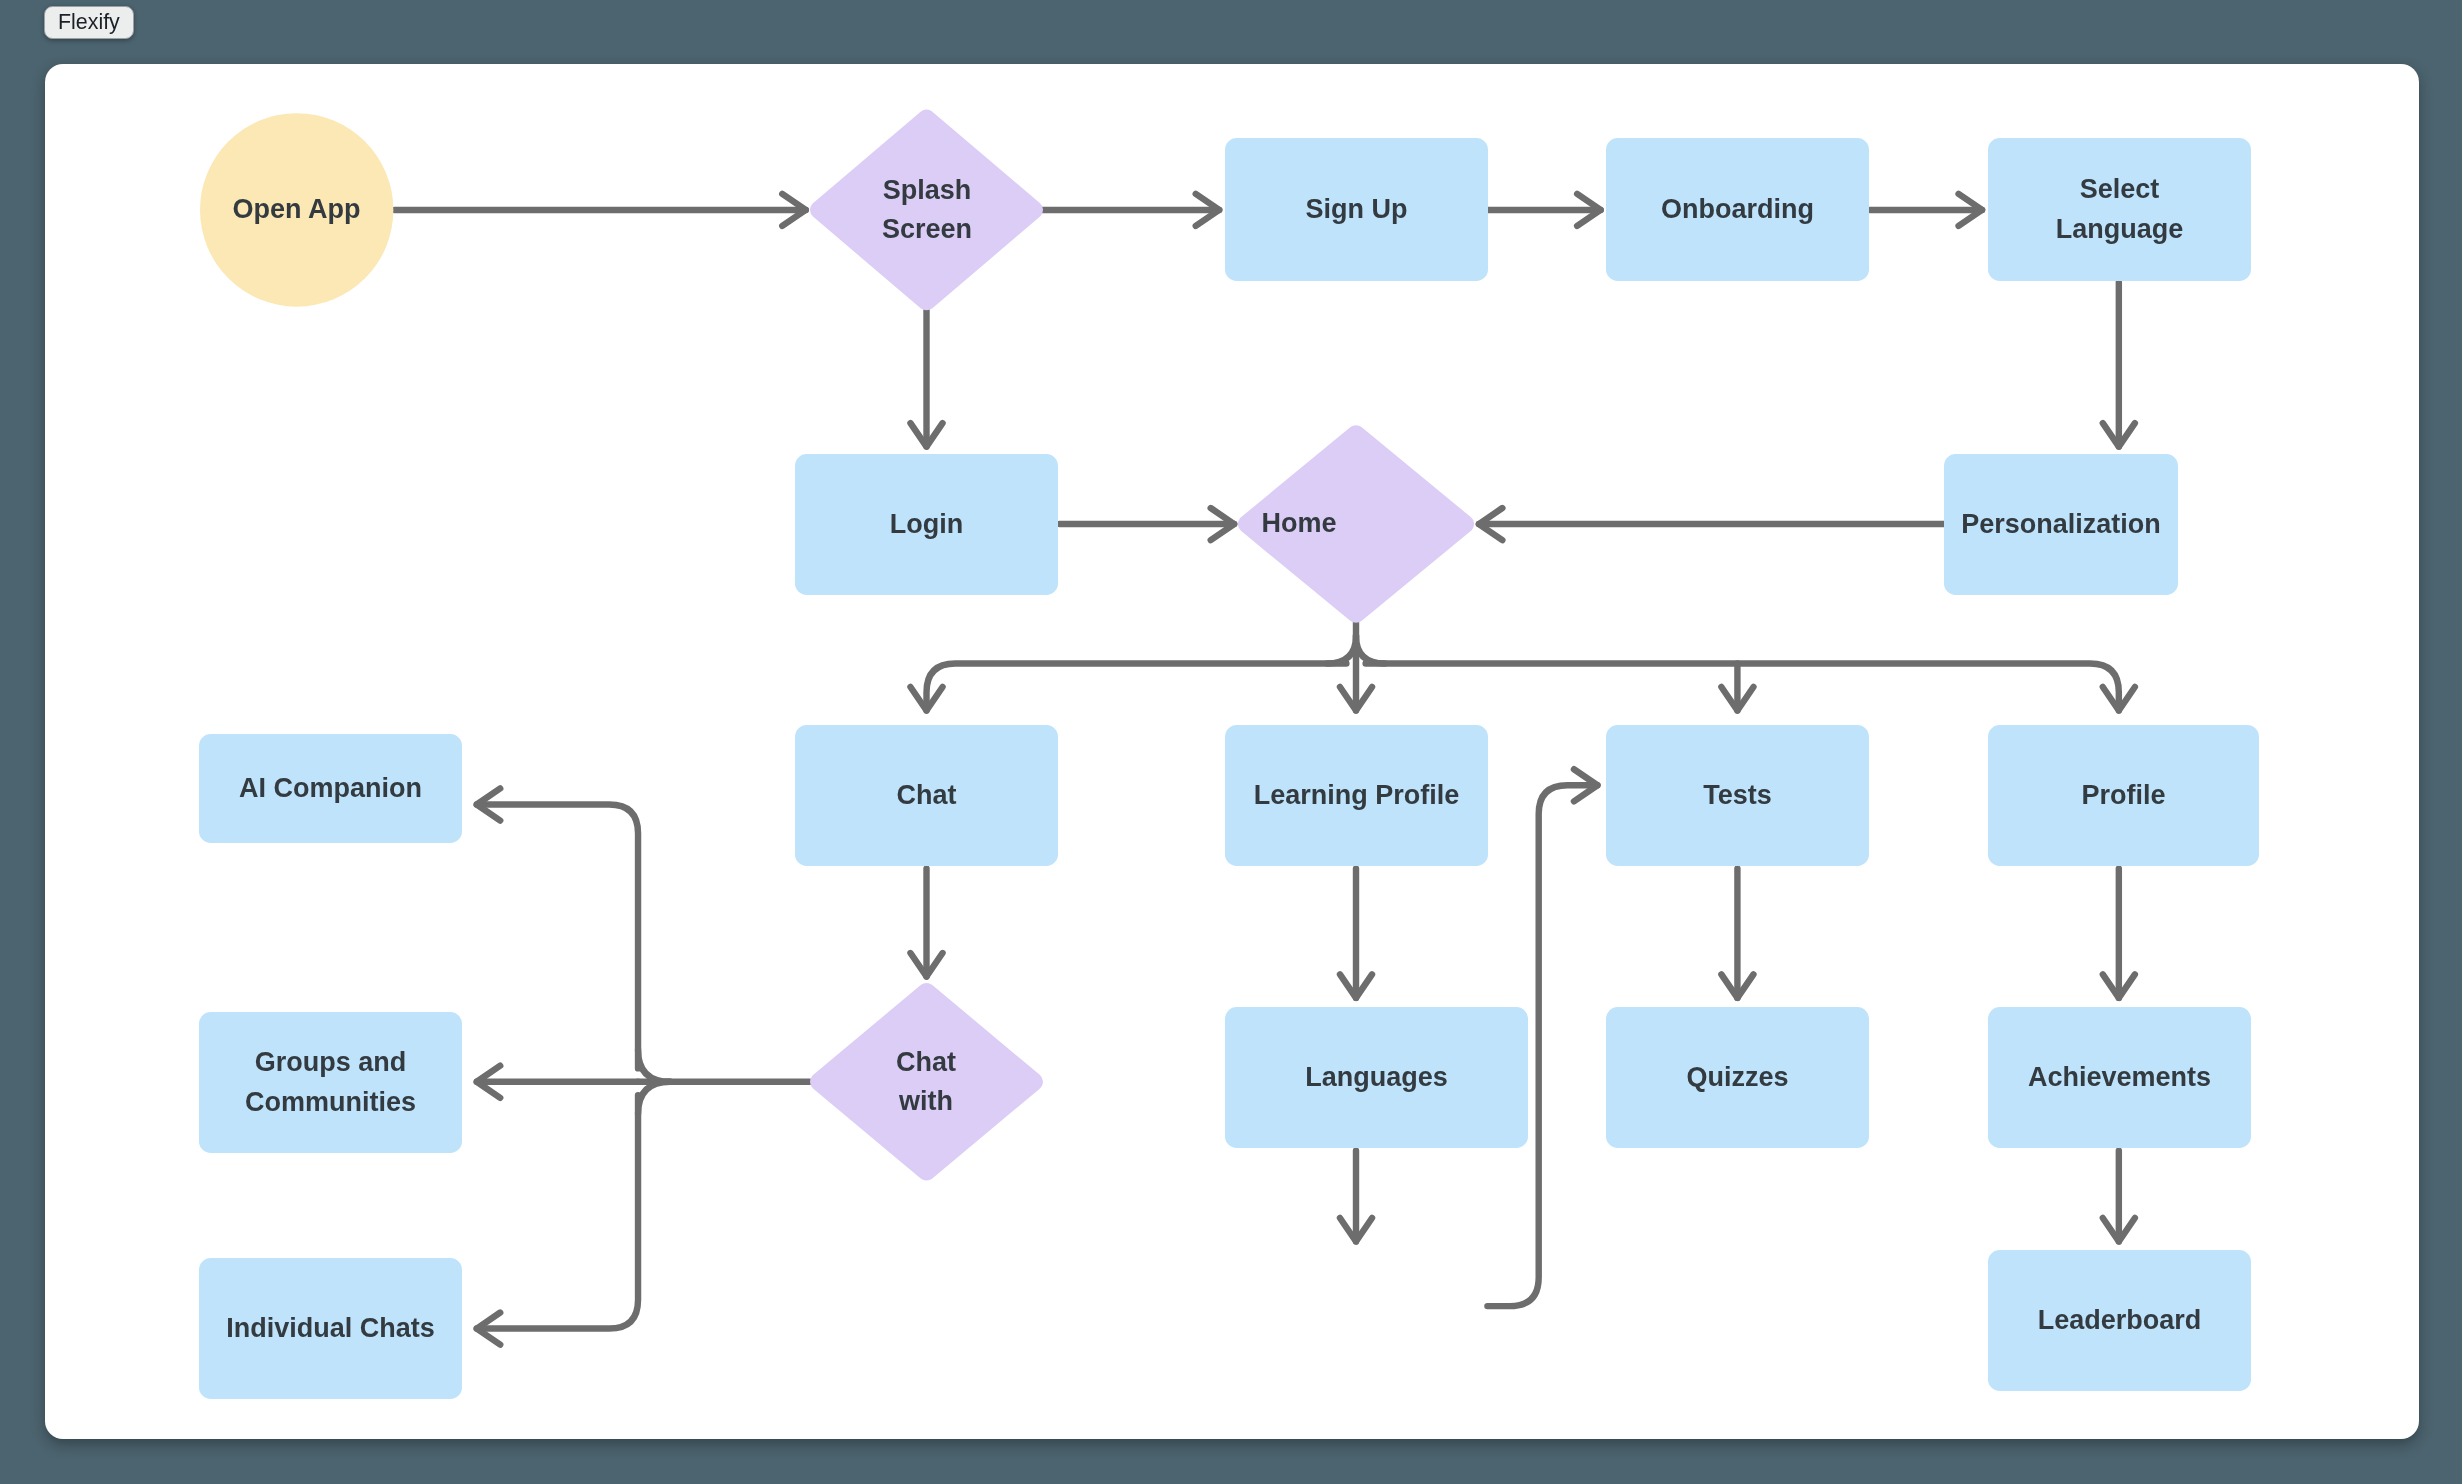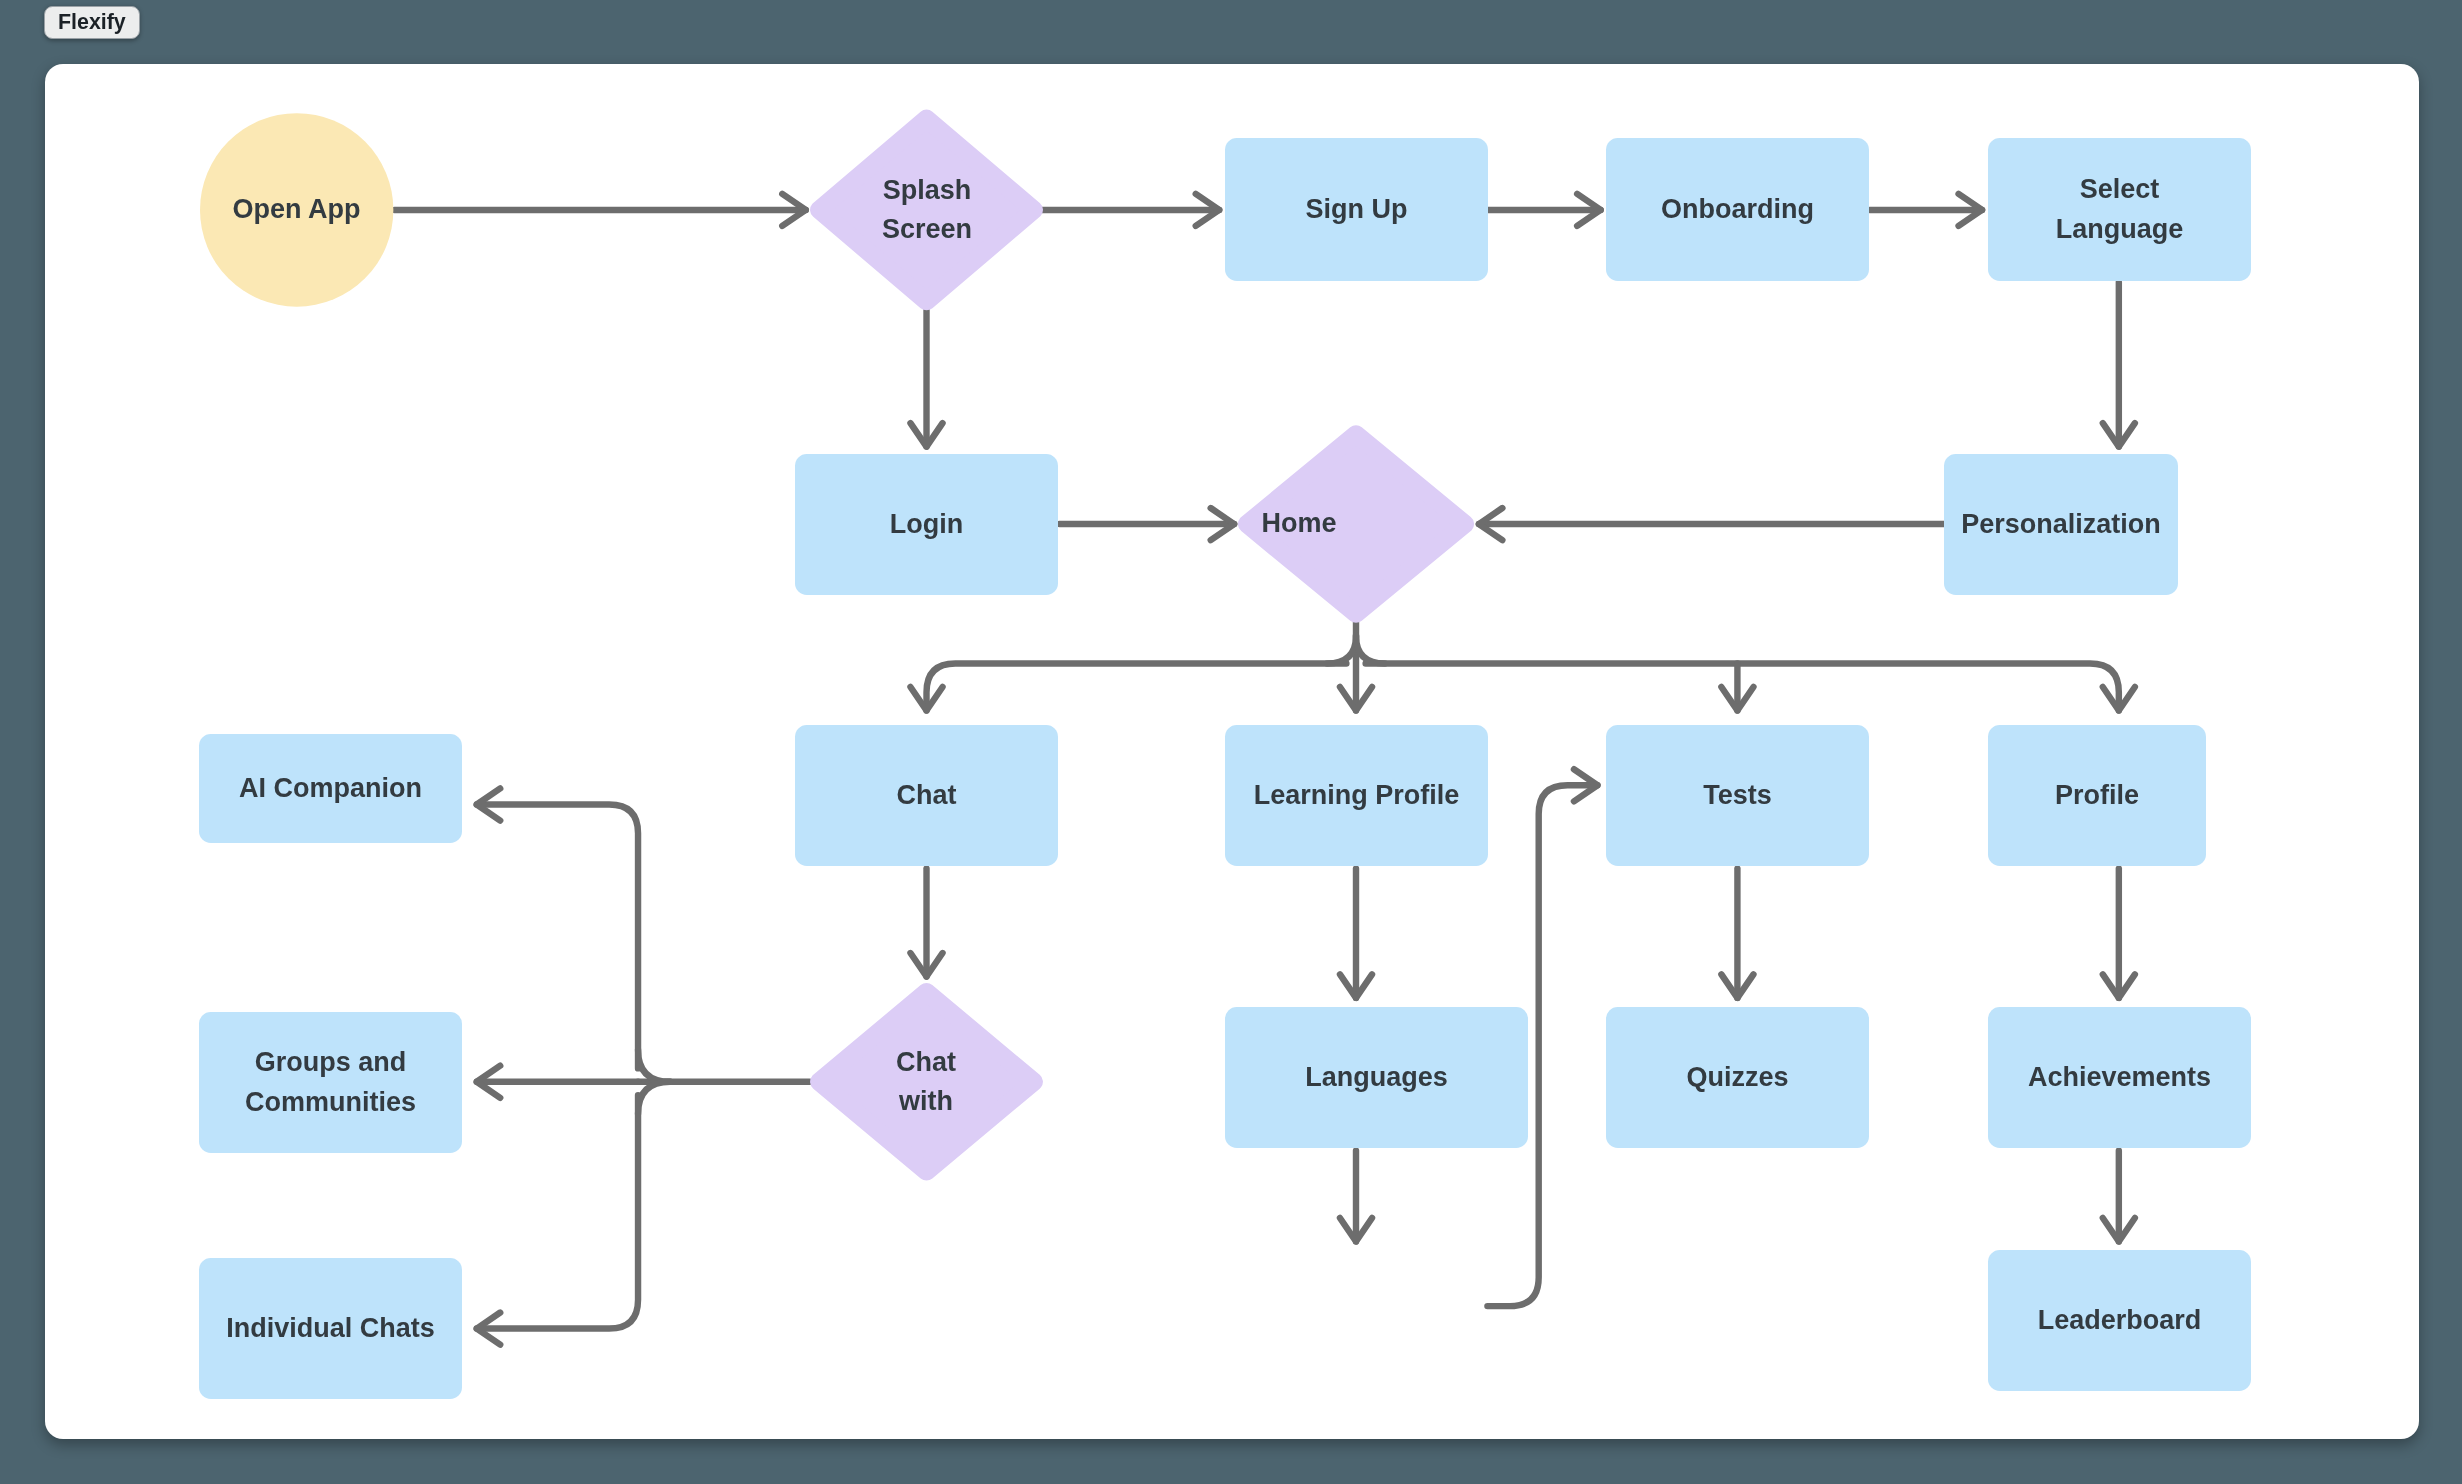--- a/index.html
+++ b/index.html
@@ -4,21 +4,21 @@
 <style>
   html,body{margin:0;padding:0;background:#4c646f;}
   .stage{
     position:relative;width:2462px;height:1484px;overflow:hidden;
     background:#4c646f;font-family:"Liberation Sans",sans-serif;
   }
   .frame-badge{
     position:absolute;left:44px;top:6.4px;height:31px;z-index:5;
     background:#eceded;border:1.1px solid #9aa1a6;border-radius:8.5px;
     display:flex;align-items:center;padding:0 13px;
-    font-size:21.4px;font-weight:700;color:#1b2126;
+    font-size:21.4px;font-weight:400;color:#1b2126;
     box-shadow:0 1.6px 4.3px rgba(0,0,0,.3);
   }
   .canvas{
     position:absolute;left:45px;top:64px;width:2374px;height:1375px;
     background:#ffffff;border-radius:18px;z-index:1;
     box-shadow:0 5.3px 14px rgba(0,0,0,.30);
   }
   svg.wires{position:absolute;left:0;top:0;z-index:2;}
   .edge{stroke:#6d6d6d;stroke-width:12;fill:none;stroke-linecap:round;stroke-linejoin:round;}
   .node{
@@ -109,21 +109,21 @@
   </div>
   <div class="node rect" style="left:795px;top:725px;width:263px;height:141px">
     <span>Chat</span>
   </div>
   <div class="node rect" style="left:1225px;top:725px;width:263px;height:141px">
     <span>Learning Profile</span>
   </div>
   <div class="node rect" style="left:1606px;top:725px;width:263px;height:141px">
     <span>Tests</span>
   </div>
-  <div class="node rect" style="left:1988px;top:725px;width:218px;height:141px">
+  <div class="node rect" style="left:1988px;top:725px;width:271px;height:141px">
     <span>Profile</span>
   </div>
   <div class="node rect" style="left:199px;top:734px;width:263px;height:109px">
     <span>AI Companion</span>
   </div>
   <div class="node rect" style="left:199px;top:1012px;width:263px;height:141px">
     <span>Groups and Communities</span>
   </div>
   <div class="node rect" style="left:199px;top:1258px;width:263px;height:141px">
     <span>Individual Chats</span>

